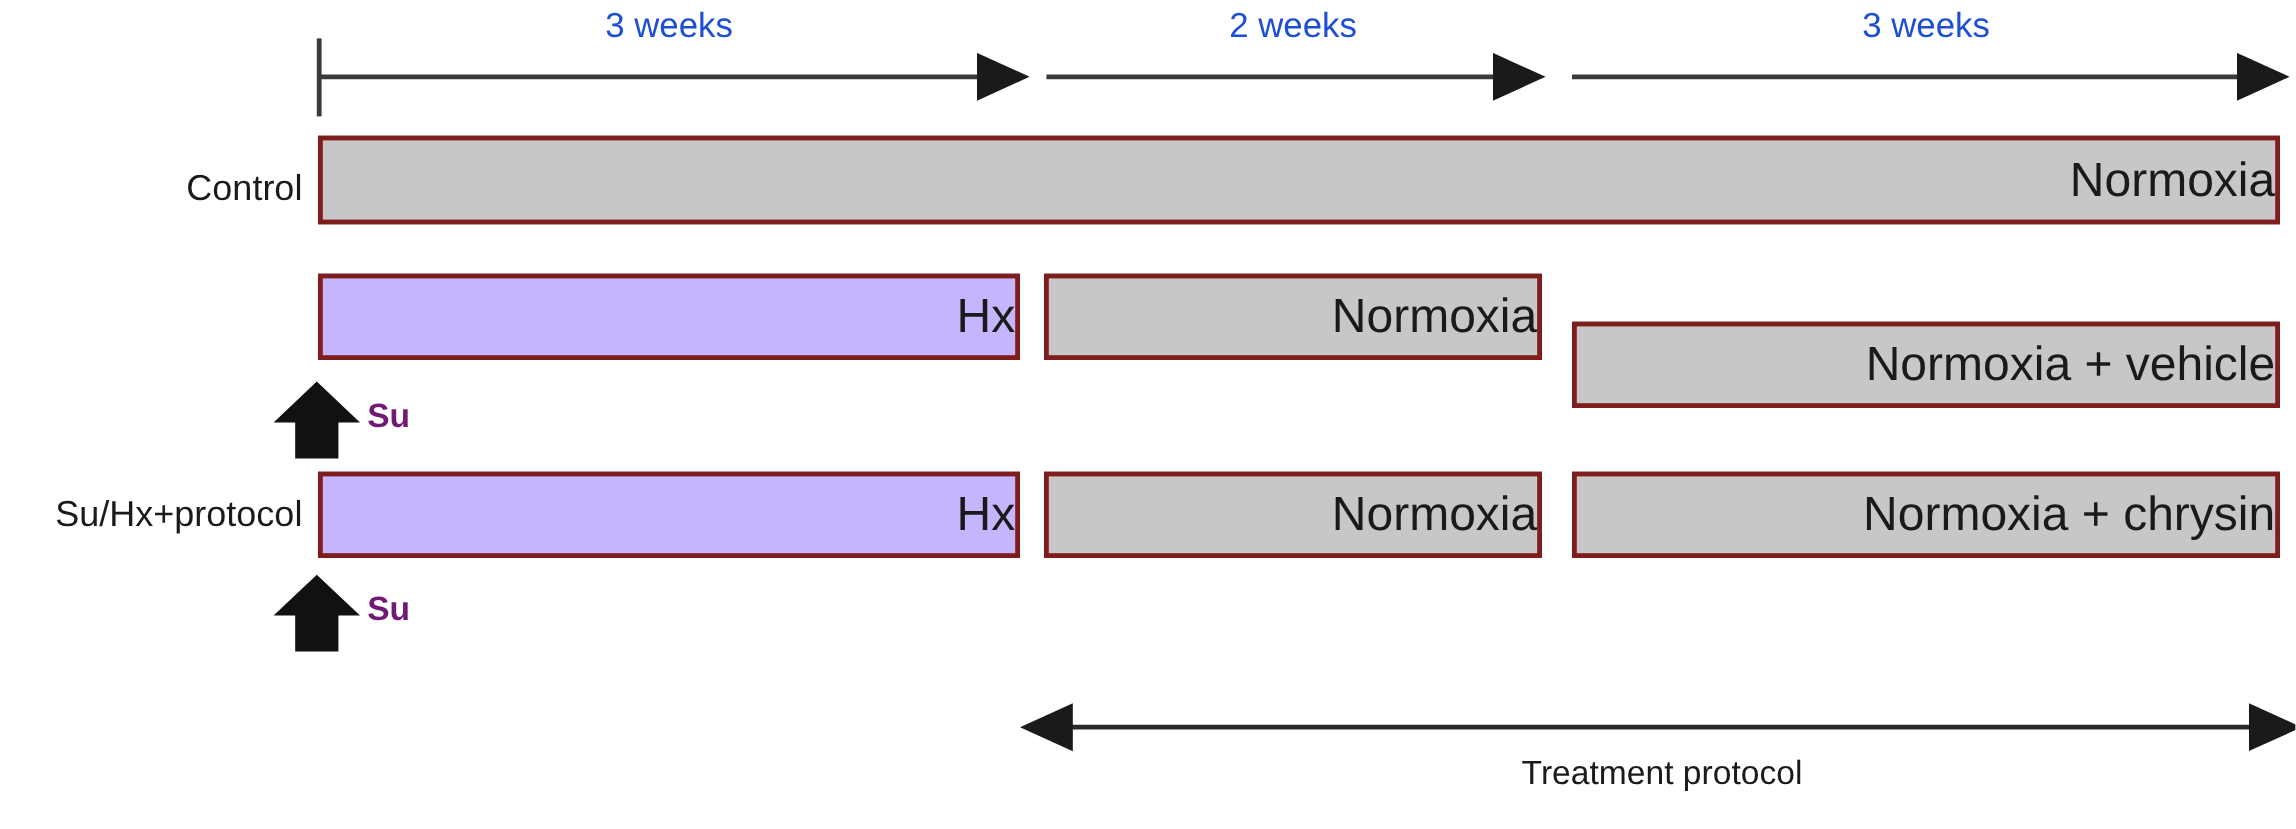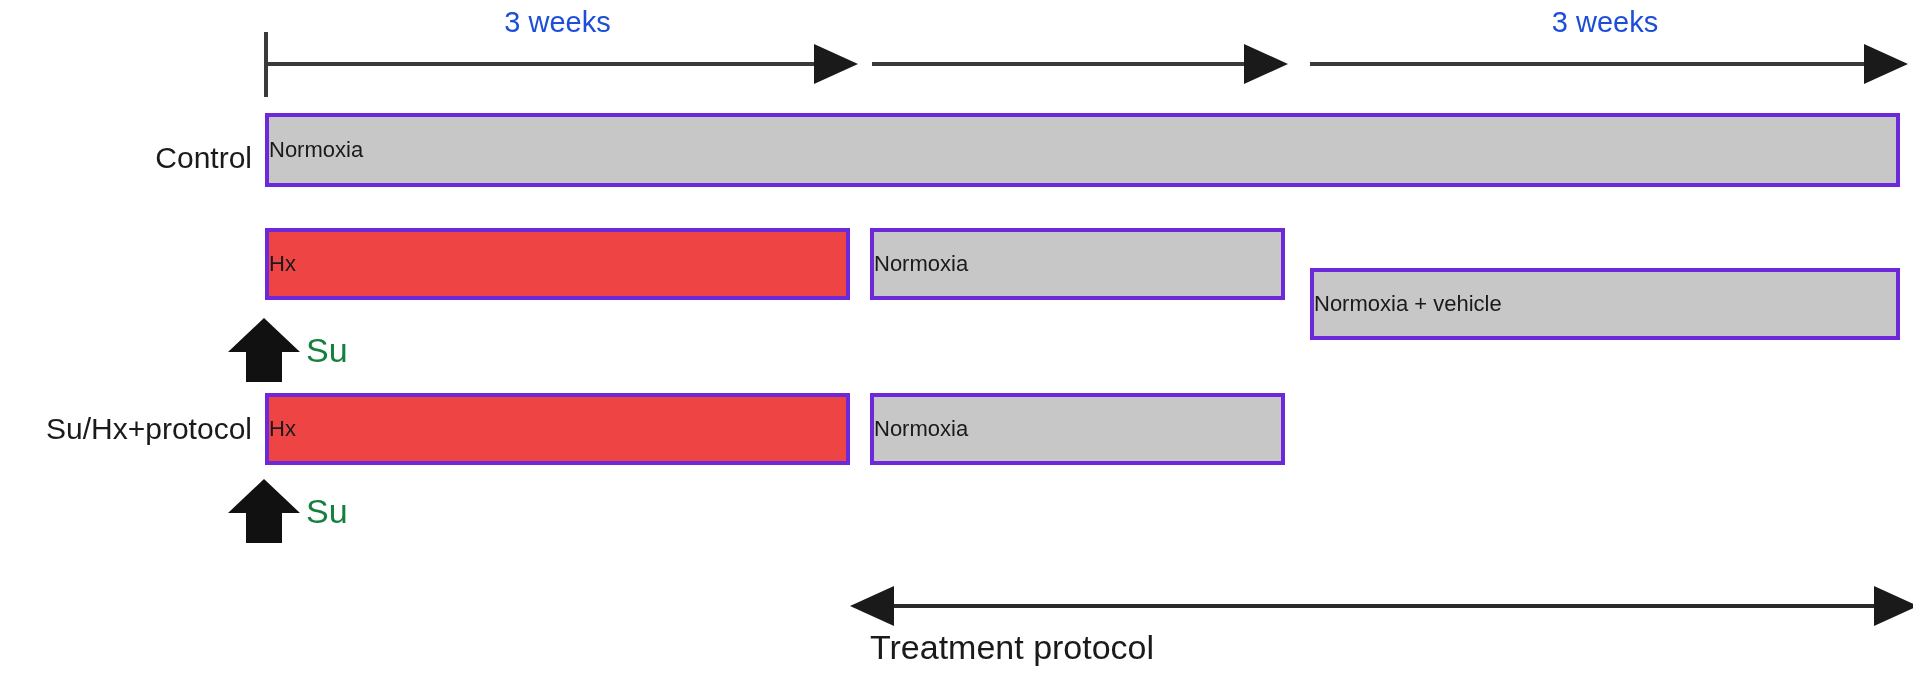--- a/index.html
+++ b/index.html
@@ -36,46 +36,48 @@
     text-align: center;
     font-size: 29px;
     line-height: 1;
     color: #1d4ed8;
     white-space: nowrap;
   }
 
   
   .box {
     position: absolute;
-    border: 4px solid #6d28d9;
+    border: 4px solid #7f1d1d;
     display: flex;
     align-items: center;
-    justify-content: flex-start;
-    font-size: 22px;
+    justify-content: flex-end;
+    font-size: 40px;
     line-height: 1;
     color: #1a1a1a;
     white-space: nowrap;
     box-sizing: border-box;
   }
   .box.fill-normoxia { background: #c7c7c7; }
-  .box.fill-hypoxia  { background: #ef4444; }
+  .box.fill-hypoxia  { background: #c4b5fd; }
 
   
   .su-label {
     position: absolute;
-    font-size: 34px;
+    font-size: 28px;
     line-height: 1;
-    color: #15803d;
+    color: #701a75;
     white-space: nowrap;
+    font-weight: bold;
   }
 
   
   .protocol-caption {
     position: absolute;
-    font-size: 34px;
+    text-align: center;
+    font-size: 28px;
     line-height: 1;
     color: #1a1a1a;
     white-space: nowrap;
   }
 
   svg { display: block; }
   .svg-layer {
     position: absolute;
     left: 0;
     top: 0;
@@ -113,20 +115,21 @@
 
     <g>
       <path d="M264,479 L300,513 L282,513 L282,543 L246,543 L246,513 L228,513 z" fill="#111111"></path>
     </g>
 
     <line x1="890" y1="606" x2="1878" y2="606" stroke="#2a2a2a" stroke-width="4" marker-start="url(#arrowLeft)" marker-end="url(#arrowRight)"></line>
   </svg>
 
   <div class="period-caption" style="left:265px; width:585px; top:8px;">3 weeks</div>
 
+  <div class="period-caption" style="left:870px; width:415px; top:8px;">2 weeks</div>
 
   <div class="period-caption" style="left:1310px; width:590px; top:8px;">3 weeks</div>
 
   <div class="rlabel" style="top:143px;">Control</div>
 
   <div class="box fill-normoxia" style="left:265px; top:113px; width:1635px; height:74px;">
     <span>Normoxia</span>
   </div>
 
 
@@ -147,18 +150,21 @@
   <div class="rlabel" style="top:414px;">Su/Hx+protocol</div>
 
   <div class="box fill-hypoxia" style="left:265px; top:393px; width:585px; height:72px;">
     <span>Hx</span>
   </div>
 
   <div class="box fill-normoxia" style="left:870px; top:393px; width:415px; height:72px;">
     <span>Normoxia</span>
   </div>
 
+  <div class="box fill-normoxia" style="left:1310px; top:393px; width:590px; height:72px;">
+    <span>Normoxia + chrysin</span>
+  </div>
 
   <div class="su-label" style="left:306px; top:494px;">Su</div>
 
   <div class="protocol-caption" style="left:870px; width:1030px; top:630px;">Treatment protocol</div>
 
 </div>
 
 </body></html>

